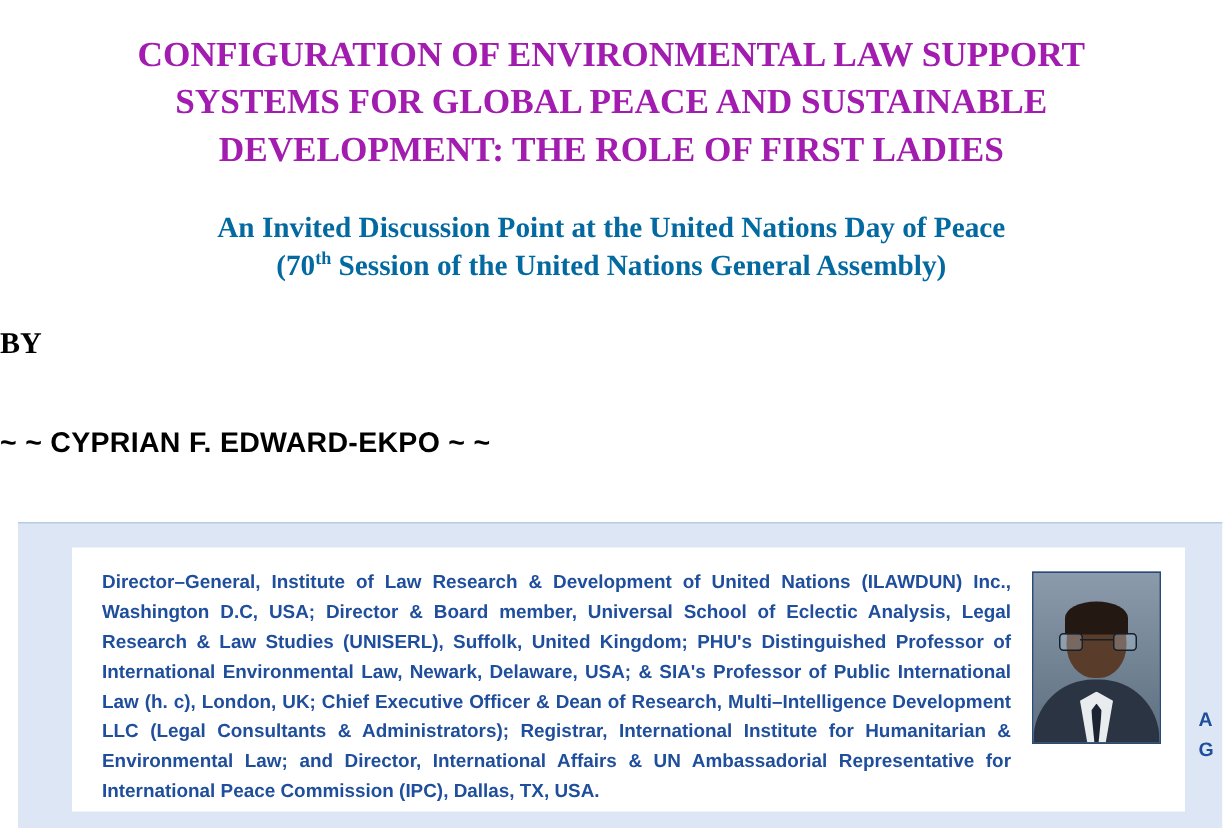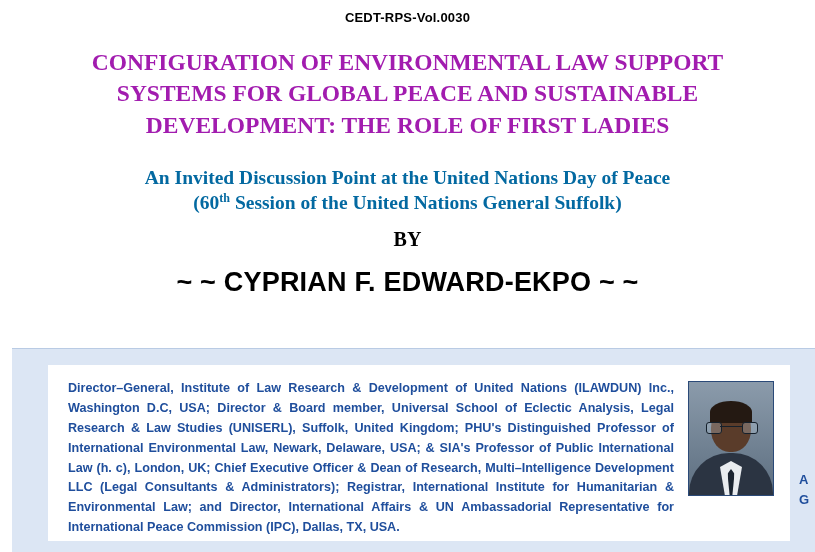--- a/index.html
+++ b/index.html
@@ -56,35 +56,34 @@
     line-height: 1.32;
     color: #0369a1;
   }
   .subtitle sup {
     font-size: 0.62em;
     vertical-align: super;
   }
 
   
   .by-line {
-    margin-top: 12px;
-    text-align: center;
+    margin-top: 26px;
+    text-align: left;
     font-family: "Liberation Serif", serif;
     font-weight: bold;
     font-size: 20px;
     color: #000000;
   }
 
   
   .author-line {
-    margin-top: 16px;
-    text-align: center;
-    font-family: "Liberation Sans", sans-serif;
-    font-weight: bold;
-    font-size: 27px;
+    margin-top: 44px;
+    font-family: "Liberation Sans", sans-serif;
+    font-weight: bold;
+    font-size: 19px;
     color: #000000;
     letter-spacing: 0.2px;
   }
 
   
   .bio-band {
     position: absolute;
     left: 12px;
     top: 348px;
     width: 815px;
@@ -207,27 +206,26 @@
     font-weight: bold;
     line-height: 1.5;
     overflow: hidden;
   }
 </style>
 </head>
 <body>
 
 <div id="page">
 
-  <div class="doc-code">CEDT-RPS-Vol.0030</div>
 
   <h1 class="main-title">CONFIGURATION OF ENVIRONMENTAL LAW SUPPORT SYSTEMS FOR GLOBAL PEACE AND SUSTAINABLE DEVELOPMENT: THE ROLE OF FIRST LADIES</h1>
 
   <div class="subtitle">
     <div>An Invited Discussion Point at the United Nations Day of Peace</div>
-    <div><span>(60</span><sup>th</sup><span> Session of the United Nations General Suffolk)</span></div>
+    <div><span>(70</span><sup>th</sup><span> Session of the United Nations General Assembly)</span></div>
   </div>
 
   <div class="by-line">BY</div>
 
   <div class="author-line">~ ~ CYPRIAN F. EDWARD-EKPO ~ ~</div>
 
   <div class="bio-band">
     <div class="bio-inner">
       <div class="portrait">
         <div class="p-bg"></div>

